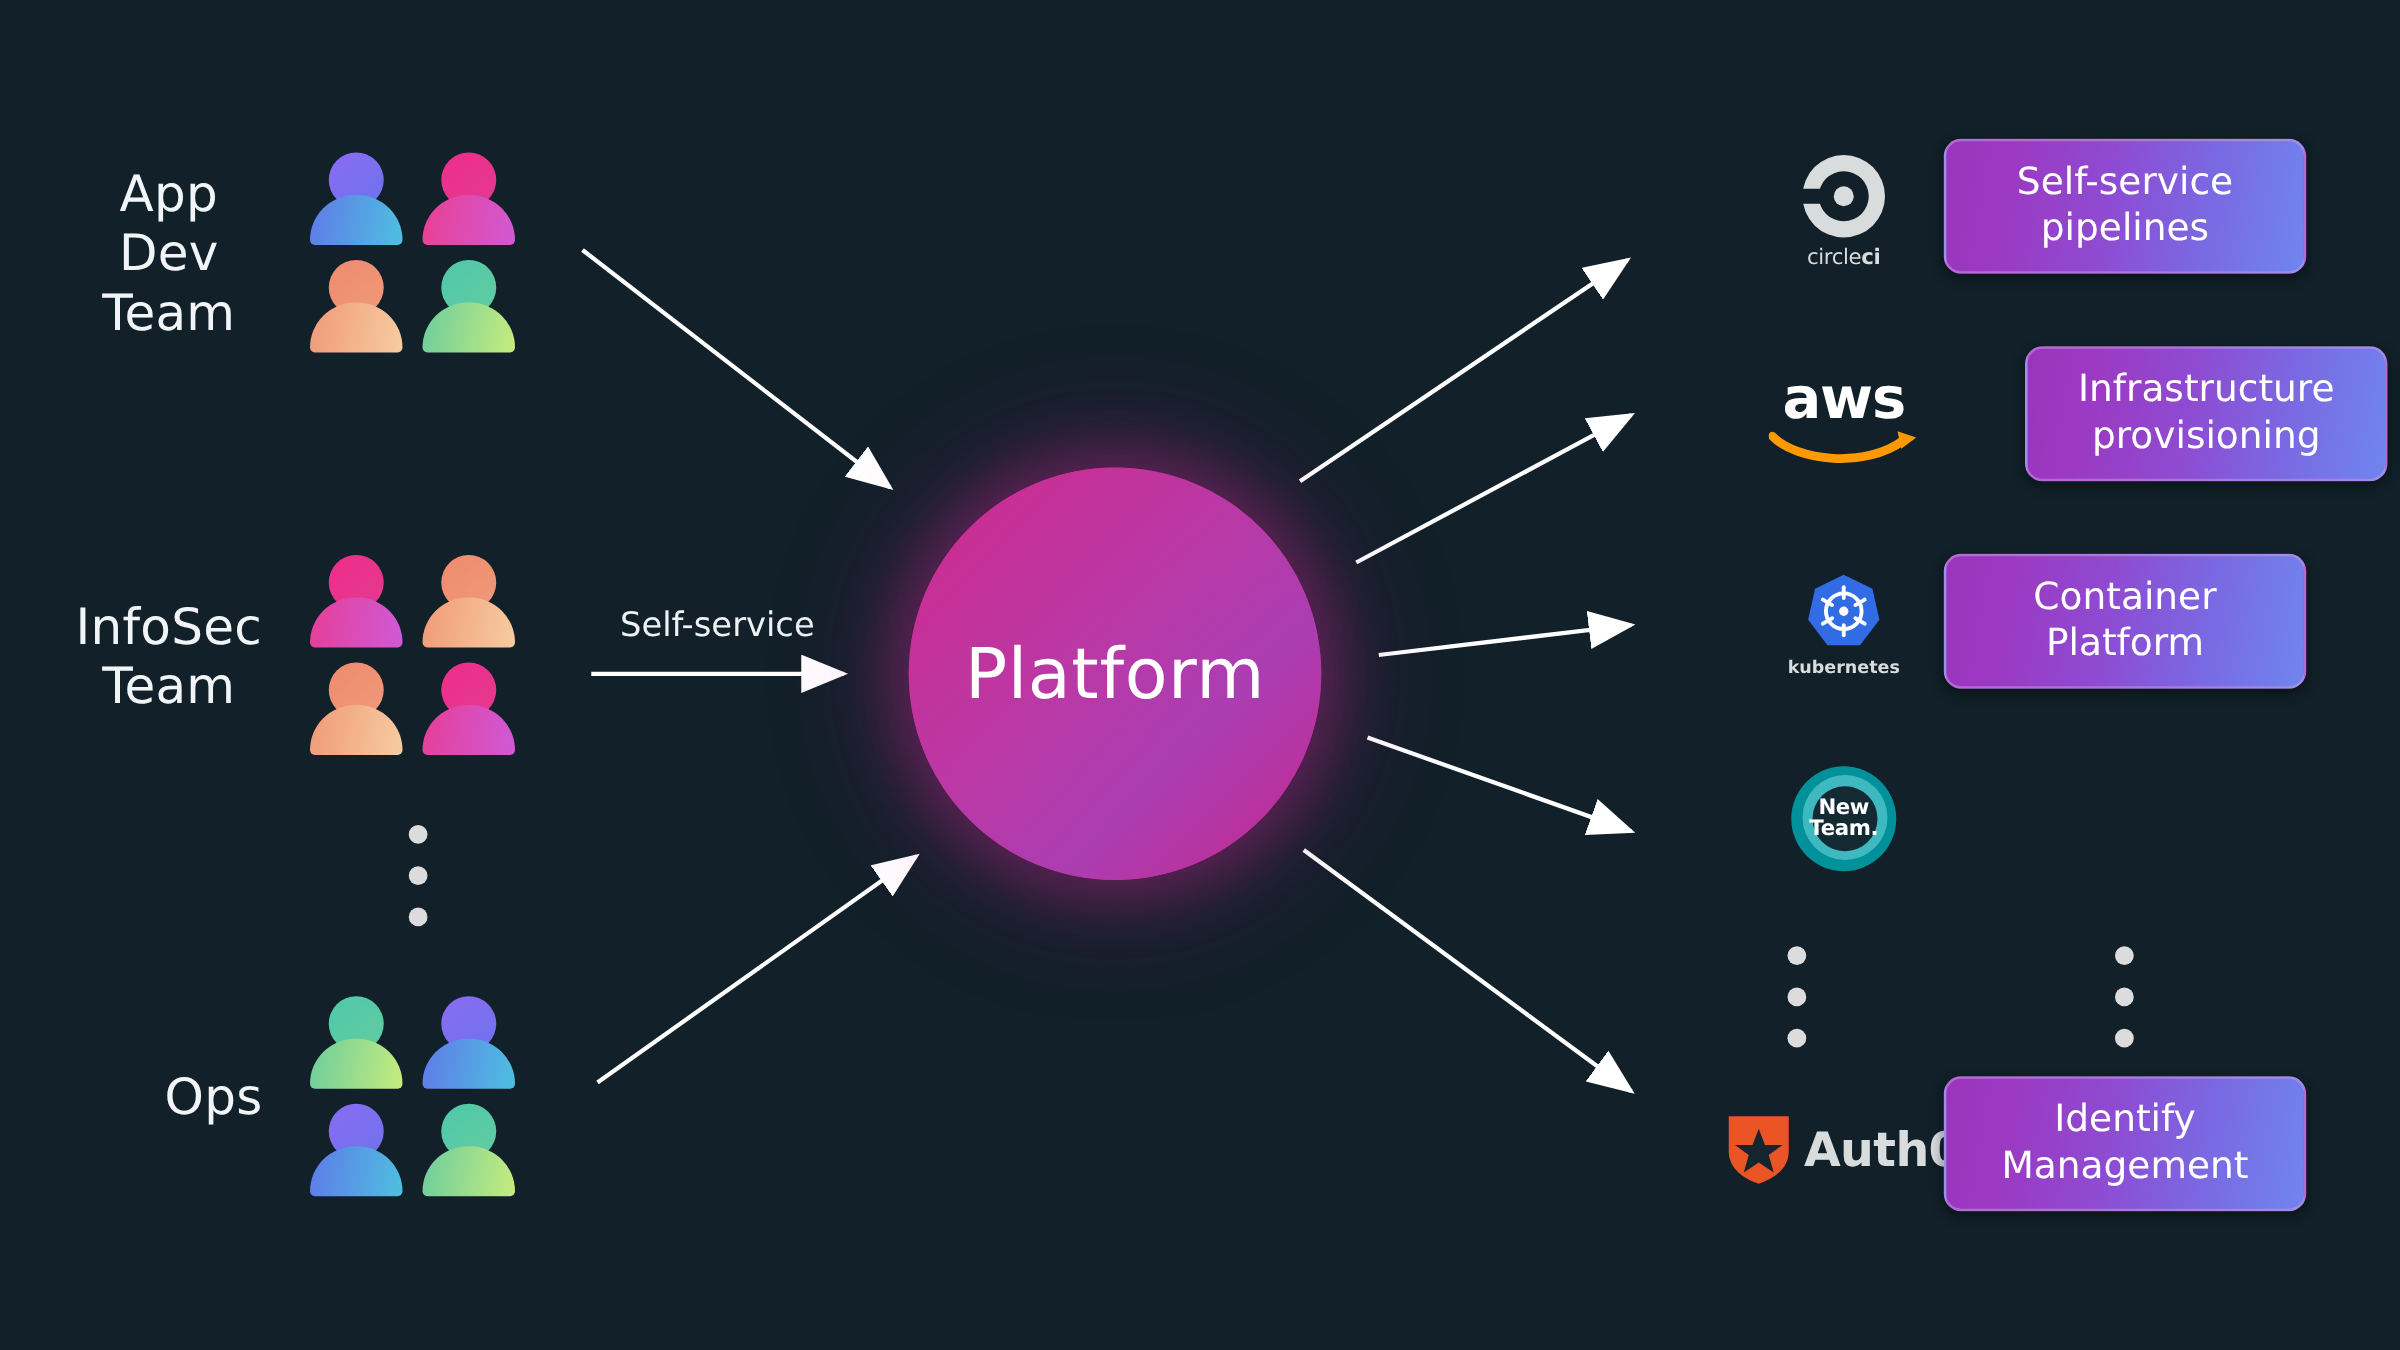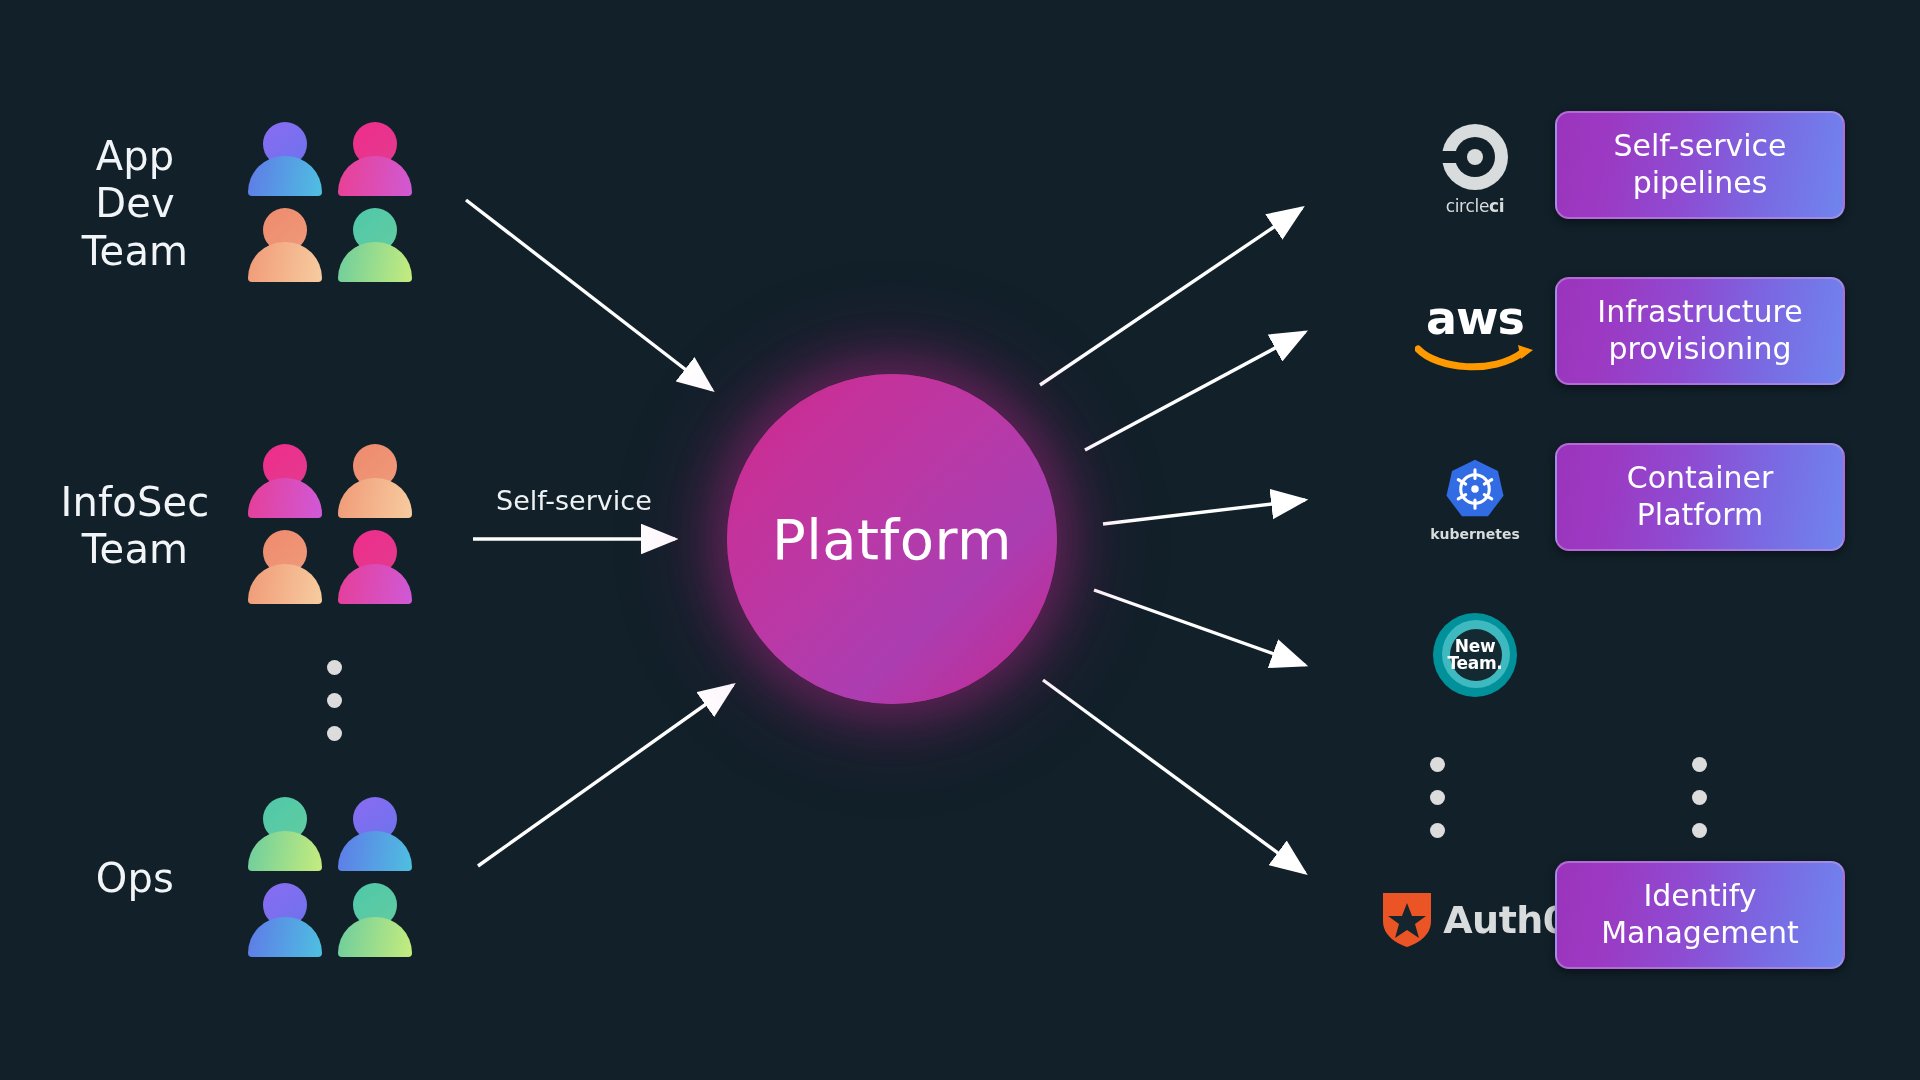--- a/index.html
+++ b/index.html
@@ -222,21 +222,21 @@
     </div>
   </div>
 
   <div class="vdots" style="left:327px; top:660px;">
     <i></i>
     <i></i>
     <i></i>
   </div>
 
   <div class="team-group" style="left:60px; top:795px;">
-    <div class="team-label" style="width:150px;">Ops</div>
+    <div class="team-label" style="width:150px;text-align:right;">Ops</div>
     <div class="people" style="margin-left:38px;">
       <div class="person">
         <div class="head" style="background:linear-gradient(140deg,#4fc8a9,#62ccA1);"></div>
         <div class="body" style="background:linear-gradient(100deg,#6ccd9e,#c6ec7d);"></div>
       </div>
       <div class="person">
         <div class="head" style="background:linear-gradient(140deg,#8a6bf3,#6d73ec);"></div>
         <div class="body" style="background:linear-gradient(100deg,#5f7ae8,#4ec0e0);"></div>
       </div>
       <div class="person">
@@ -317,21 +317,21 @@
         <path d="M26,12 L31,25 L45,25 L34,33 L38,47 L26,39 L14,47 L18,33 L7,25 L21,25 Z" fill="#15252d"></path>
       </svg>
       <div class="auth0-text">Auth0</div>
     </div>
   </div>
 
   <div class="cap-card" style="left:1555px; top:111px;">
     <span>Self-service
 pipelines</span>
   </div>
-  <div class="cap-card" style="left:1555px; top:277px;align-items:center;">
+  <div class="cap-card" style="left:1620px; top:277px;align-items:center;">
     <span>Infrastructure
 provisioning</span>
   </div>
   <div class="cap-card" style="left:1555px; top:443px;">
     <span>Container
 Platform</span>
   </div>
 
   <div class="vdots" style="left:1692px; top:757px;">
     <i></i>

